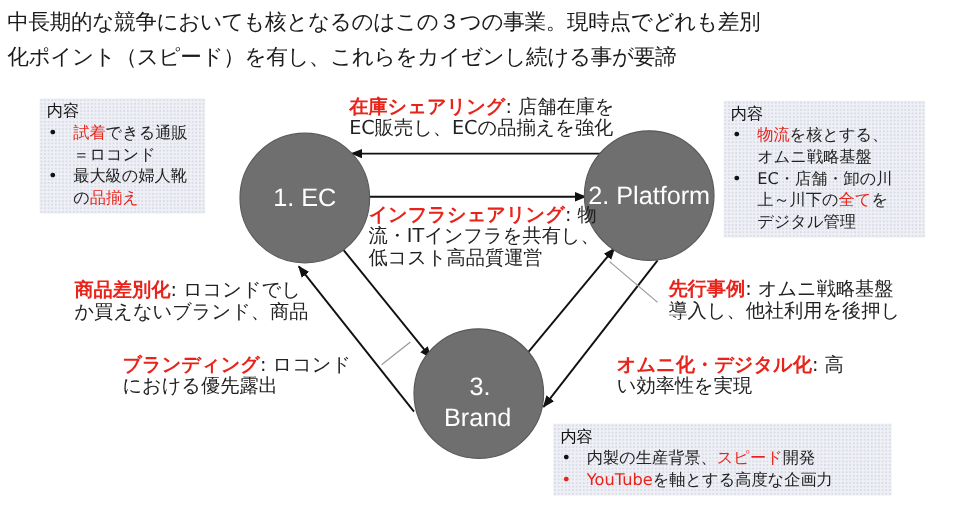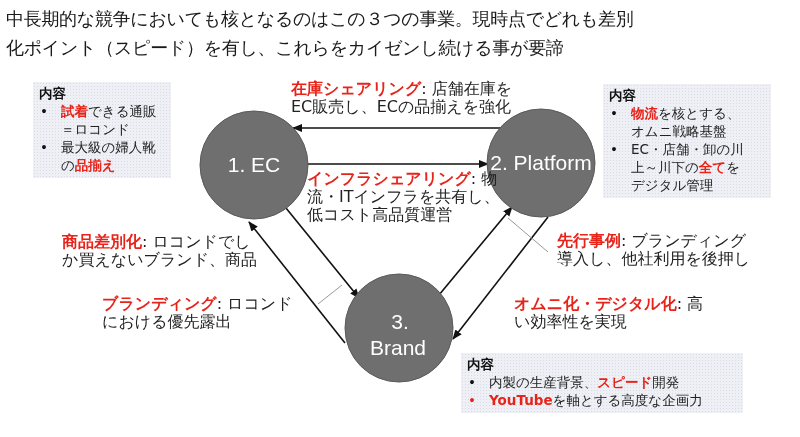--- a/index.html
+++ b/index.html
@@ -5,26 +5,26 @@
   html, body { margin:0; padding:0; background:#ffffff; }
   body { width:800px; height:437px; position:relative; overflow:hidden;
          font-family:"DejaVu Sans","Liberation Sans",sans-serif; color:#222; }
   .title { position:absolute; left:6px; top:4px; width:795px;
            font-size:18px; line-height:29px; letter-spacing:-0.3px; color:#1a1a1a; }
   svg.diagram { position:absolute; left:0; top:0; }
   .node-label { fill:#ffffff; font-family:"Liberation Sans","DejaVu Sans",sans-serif; font-size:21px; text-anchor:middle; }
   .box { position:absolute; background:#eef0f5;
          background-image: radial-gradient(#d8dbe6 0.6px, transparent 0.8px);
          background-size:3px 3px; font-size:13.5px; line-height:18px; padding:2px 6px 4px 6px; }
-  .box .hd { font-weight:bold; color:#111; }
+  .box .hd { font-weight:normal; color:#111; }
   .box ul { margin:0; padding:0; list-style:none; }
   .box li { position:relative; padding-left:22px; }
   .box li::before { content:"•"; position:absolute; left:1px; top:0; color:#111; }
   .box li.redbullet::before { color:#e8231a; }
-  .red { color:#e8231a; font-weight:bold;margin-top:38px; }
+  .red { color:#e8231a; font-weight:normal;margin-top:38px; }
   .lbl { position:absolute; font-size:16px; line-height:18px; color:#222; }
   .lbl .k { color:#e8231a; font-weight:bold; }
 </style>
 </head>
 <body>
 
 <div class="title">
   <div>中長期的な競争においても核となるのはこの３つの事業。現時点でどれも差別</div>
   <div>化ポイント（スピード）を有し、これらをカイゼンし続ける事が要諦</div>
 </div>
@@ -122,20 +122,20 @@
   <span class="k">商品差別化</span><span>: ロコンドでし</span><br>
   <span>か買えないブランド、商品</span>
 </div>
 
 <div class="lbl" style="left:102px; top:295px;">
   <span class="k">ブランディング</span><span>: ロコンド</span><br>
   <span>における優先露出</span>
 </div>
 
 <div class="lbl" style="left:557px; top:232px;">
-  <span class="k">先行事例</span><span>: ブランディング</span><br>
+  <span class="k">先行事例</span><span>: オムニ戦略基盤</span><br>
   <span>導入し、他社利用を後押し</span>
 </div>
 
 <div class="lbl" style="left:514px; top:295px;">
   <span class="k">オムニ化・デジタル化</span><span>: 高</span><br>
   <span>い効率性を実現</span>
 </div>
 
 </body></html>

